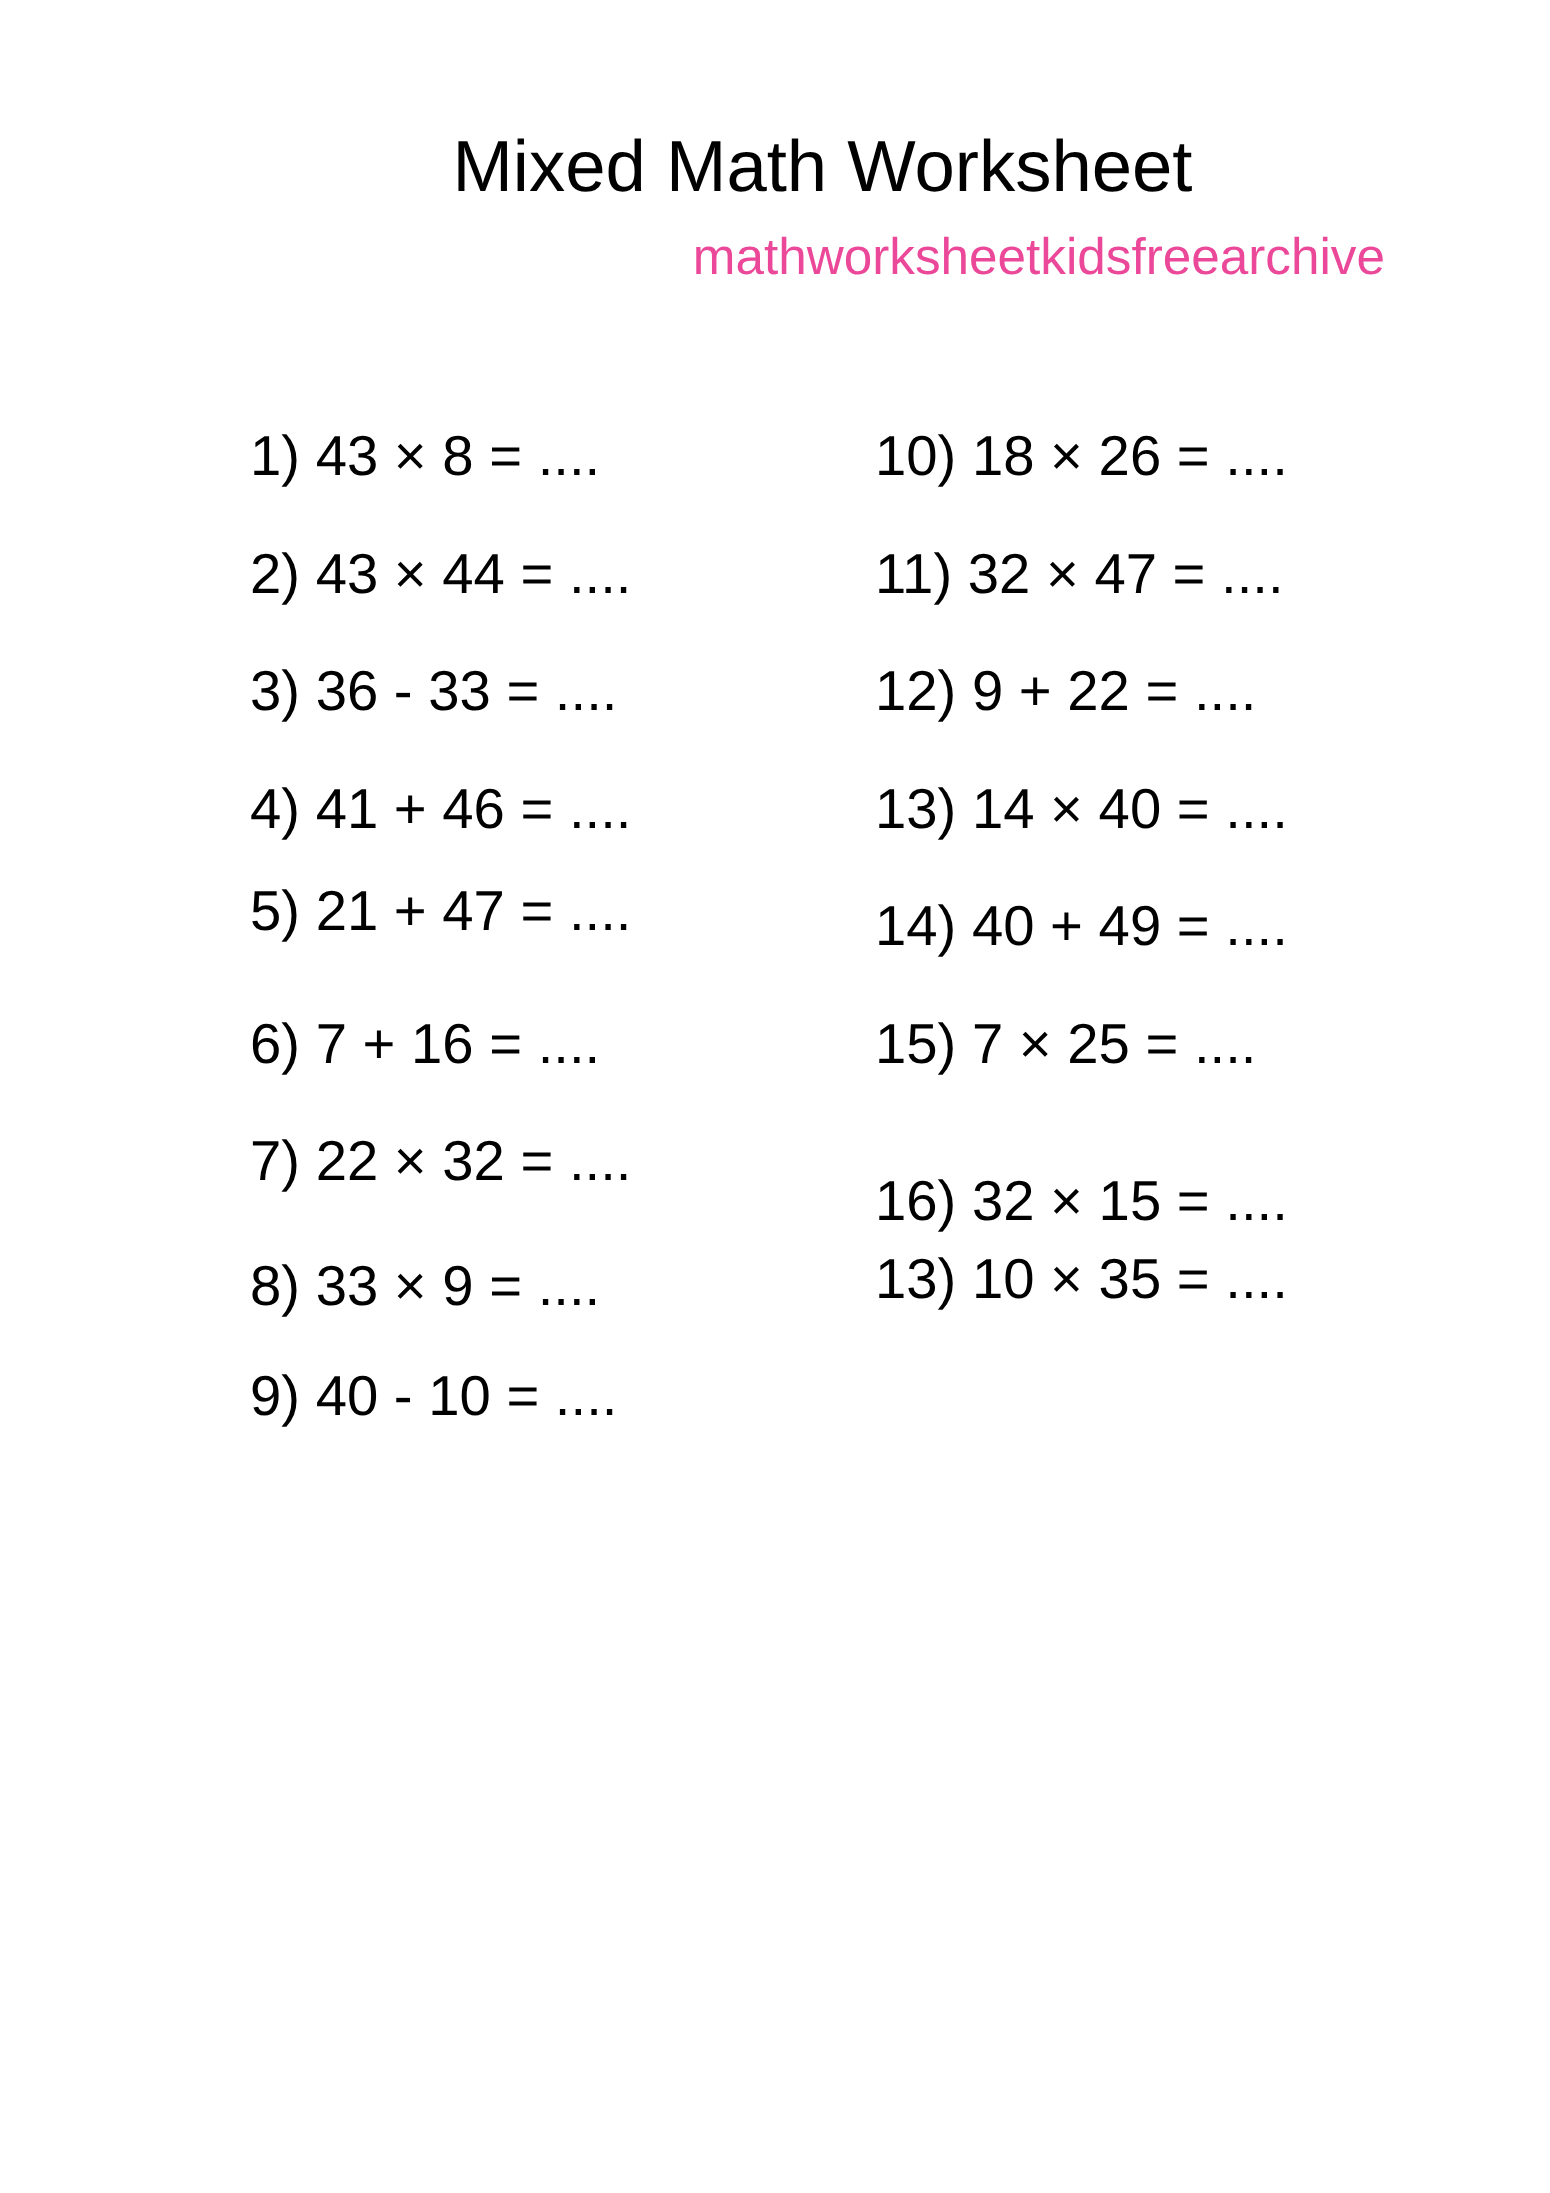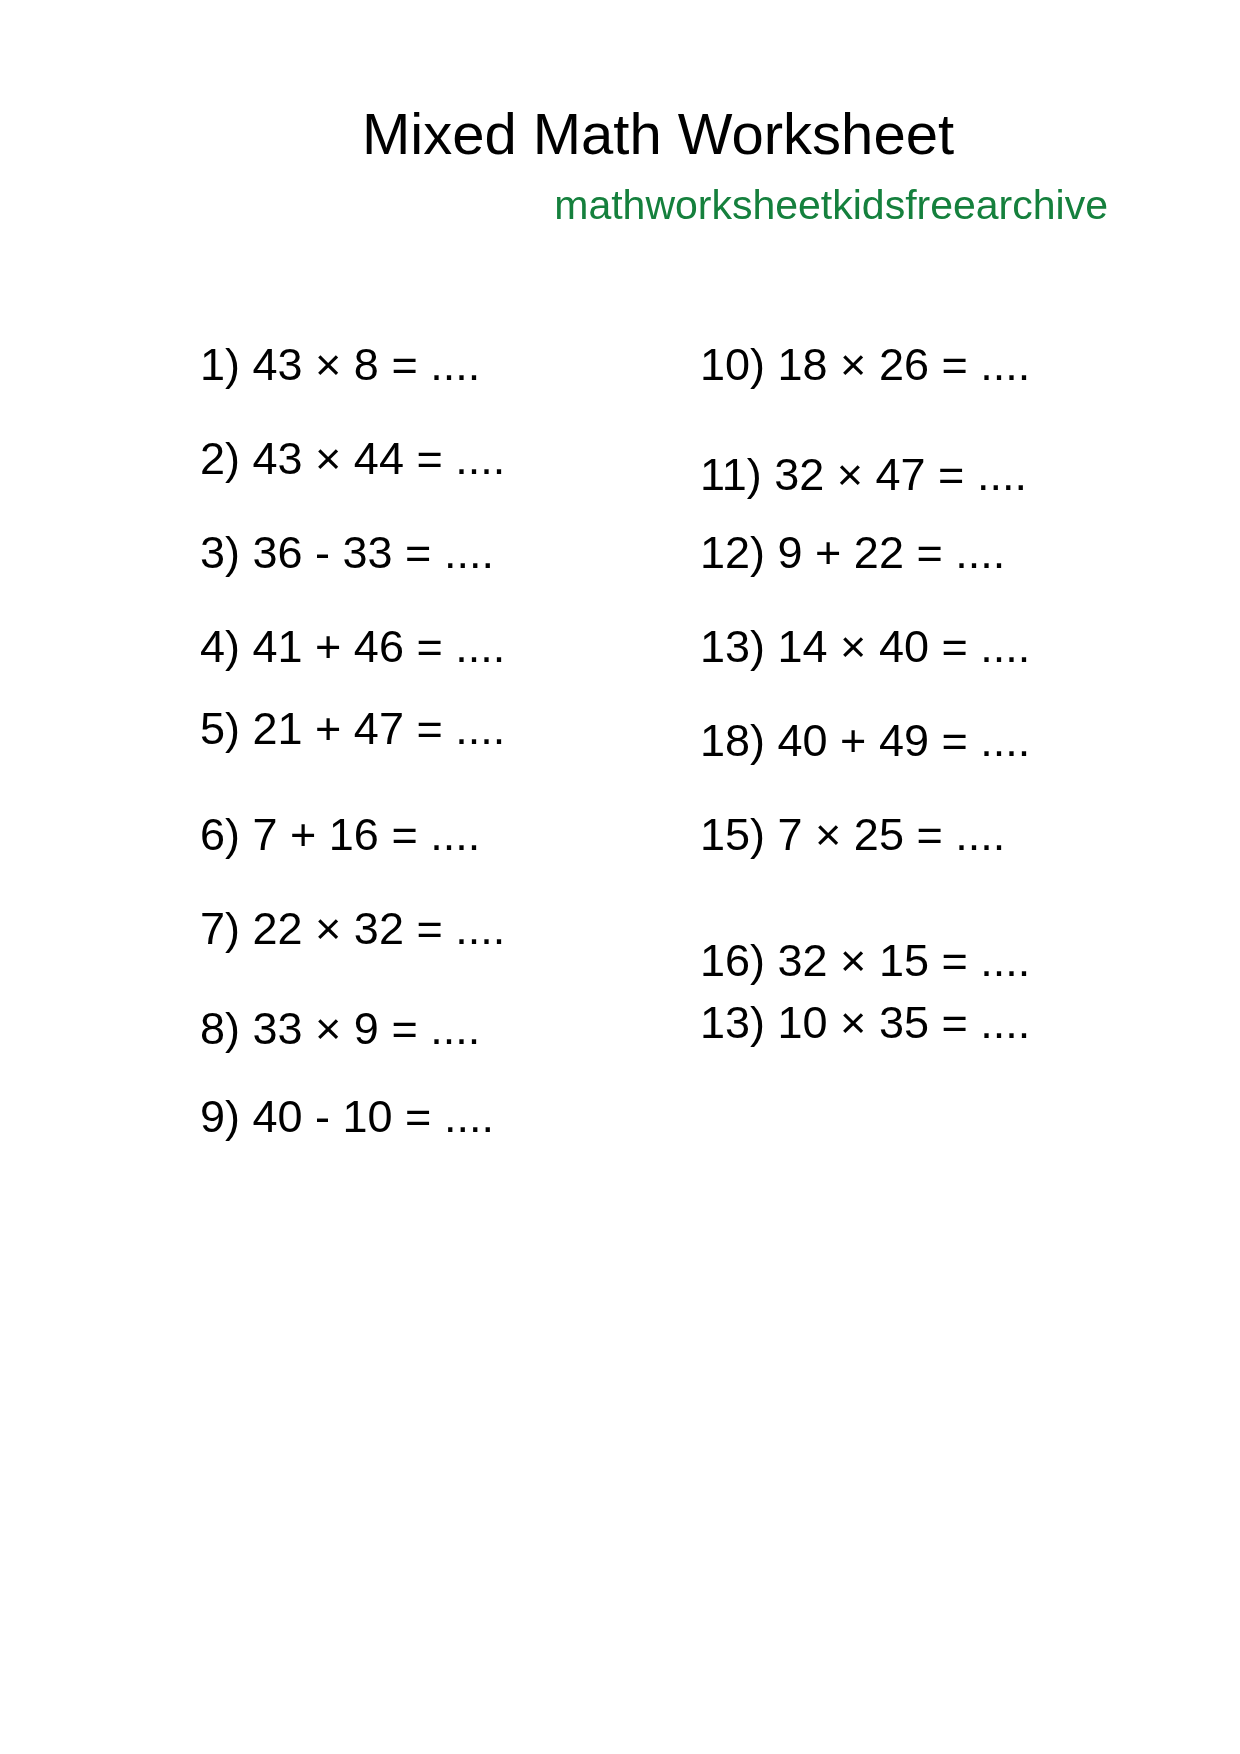--- a/index.html
+++ b/index.html
@@ -28,21 +28,21 @@
       box-sizing: border-box;
       margin: 0;
       font-weight: normal;
     }
     .subtitle {
       position: absolute;
       right: 132px;
       top: 180px;
       font-size: 41px;
       line-height: 50px;
-      color: #15803d;
+      color: #ec4899;
       margin: 0;
     }
     .column {
       position: absolute;
       top: 340px;
     }
     .col-left { left: 200px; }
     .col-right { left: 700px; }
     .problem {
       position: absolute;
@@ -65,20 +65,20 @@
   <div class="problem" style="top:282px">4) 41 + 46 = ....</div>
   <div class="problem" style="top:364px">5) 21 + 47 = ....</div>
   <div class="problem" style="top:470px">6) 7 + 16 = ....</div>
   <div class="problem" style="top:564px">7) 22 × 32 = ....</div>
   <div class="problem" style="top:664px">8) 33 × 9 = ....</div>
   <div class="problem" style="top:752px">9) 40 - 10 = ....</div>
 </div>
 
 <div class="column col-right">
   <div class="problem" style="top:0px">10) 18 × 26 = ....</div>
-  <div class="problem" style="top:110px">11) 32 × 47 = ....</div>
+  <div class="problem" style="top:94px">11) 32 × 47 = ....</div>
   <div class="problem" style="top:188px">12) 9 + 22 = ....</div>
   <div class="problem" style="top:282px">13) 14 × 40 = ....</div>
-  <div class="problem" style="top:376px">18) 40 + 49 = ....</div>
+  <div class="problem" style="top:376px">14) 40 + 49 = ....</div>
   <div class="problem" style="top:470px">15) 7 × 25 = ....</div>
   <div class="problem" style="top:596px">16) 32 × 15 = ....</div>
   <div class="problem" style="top:658px">13) 10 × 35 = ....</div>
 </div>
 
 </body></html>

